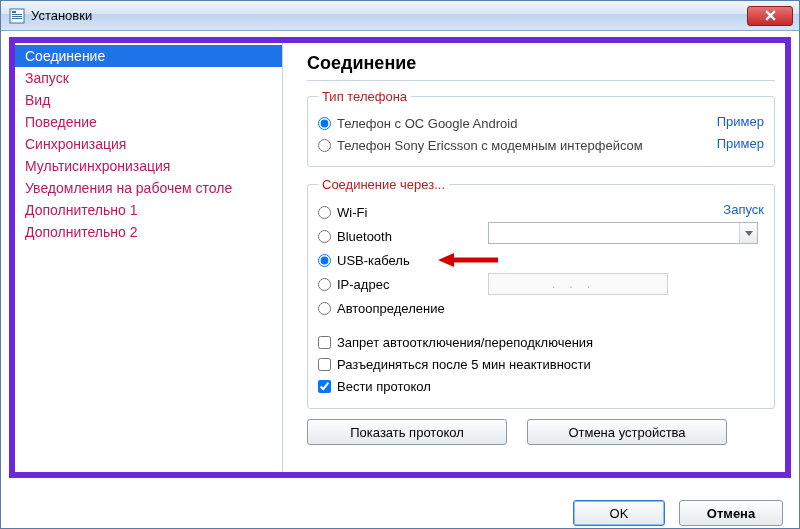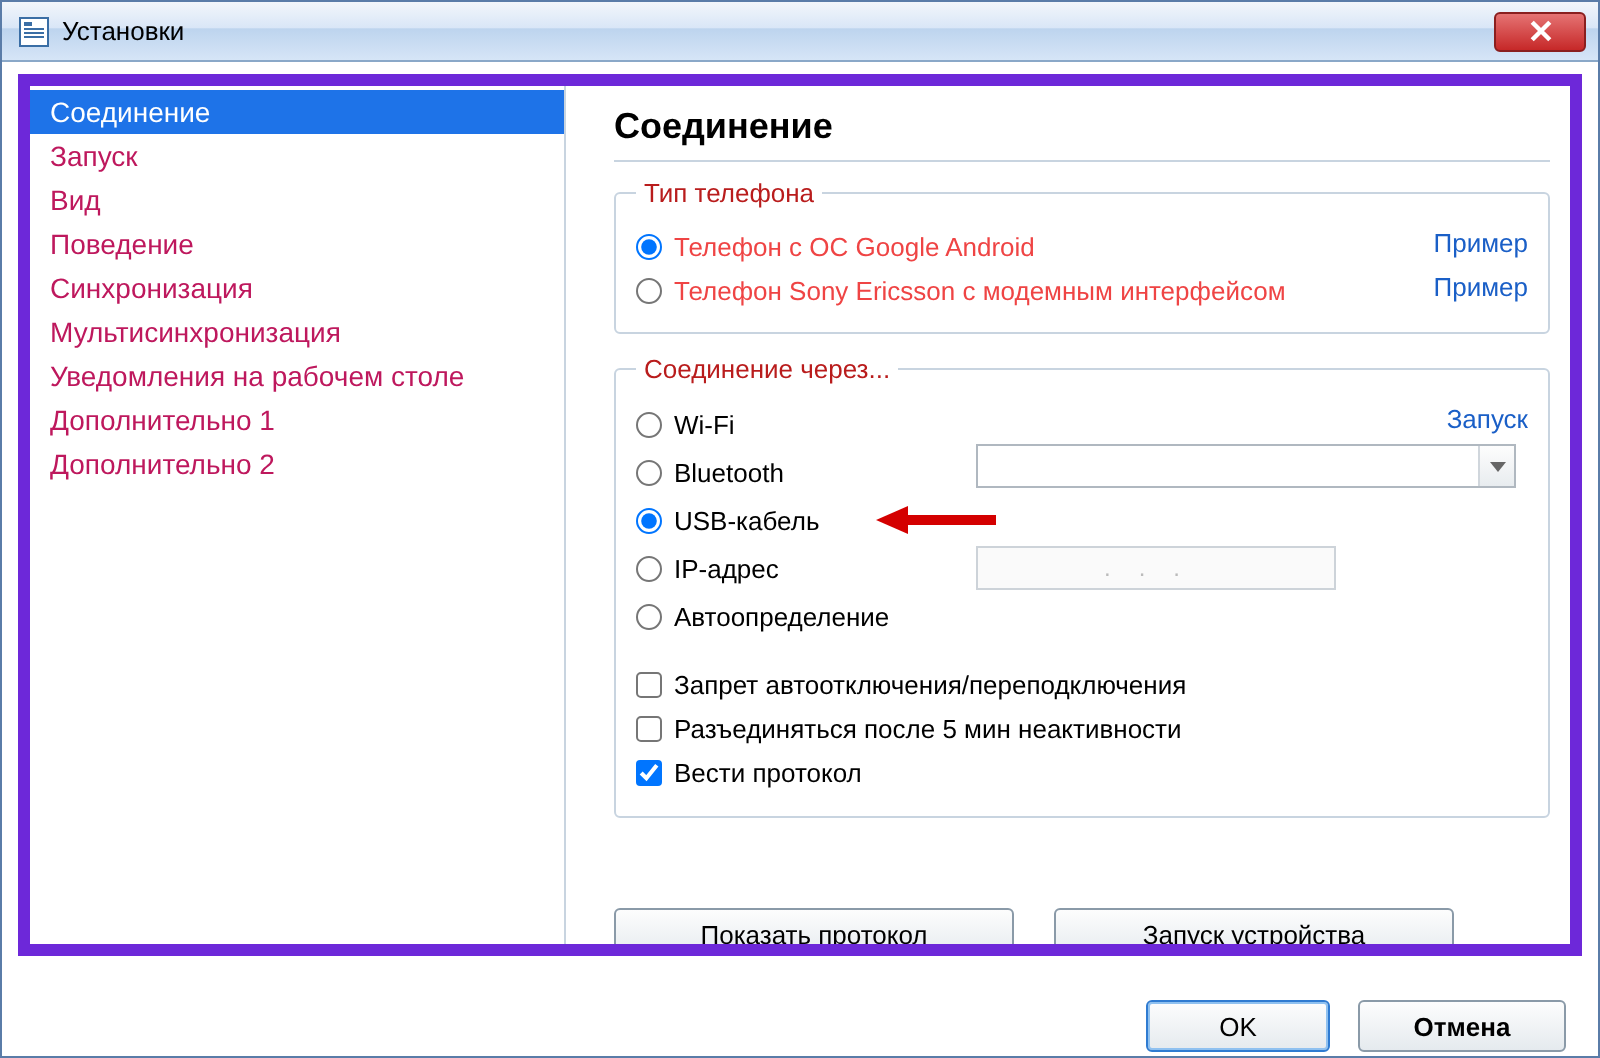--- a/index.html
+++ b/index.html
@@ -14,34 +14,34 @@
   .content { position:absolute; top:36px; left:8px; right:8px; bottom:50px; display:flex; border:6px solid #6d28d9;gap:14px; }
   .sidebar { width:268px; border-right:1px solid #c8d4e0; background:#fff; padding-top:2px; overflow:auto; }
   .sidebar-item { padding:3px 10px; font-size:14px; color:#be185d; cursor:pointer; white-space:nowrap; }
   .sidebar-item.selected { background:#1e73e8; color:#fff; }
   .main { flex:1; padding:6px 10px 10px 10px; overflow:auto; }
   .main-heading { font-size:18px; font-weight:bold; color:#000; padding:4px 0 6px 0; border-bottom:1px solid #c8d4e0; margin-bottom:8px; }
   fieldset.group { border:1px solid #c8d4e0; border-radius:3px; margin:0 0 10px 0; padding:8px 10px 10px 10px; position:relative; }
   fieldset.group legend { font-size:13px; color:#b91c1c; padding:0 4px; }
   .radio-row { display:flex; align-items:center; height:22px; }
   .radio-row input[type=radio] { margin:0 6px 0 0; }
-  .radio-row label { flex:1; font-size:13px; color:#ef4444; }
+  .radio-row label { flex:1; font-size:13px; color:#404040; }
   .link { color:#1a5fc7; cursor:pointer; font-size:13px; }
   .link-top { position:absolute; right:10px; }
   .conn-row { display:flex; align-items:center; height:24px; position:relative; }
   .conn-row input[type=radio] { margin:0 6px 0 0; }
   .arrow { position:absolute; left:120px; top:50%; transform:translateY(-50%); }
   .arrow svg { display:block; }
   .combo { position:absolute; left:170px; right:6px; top:-2px; height:22px; border:1px solid #b0b8c0; background:#fff; }
   .combo-btn { position:absolute; right:0; top:0; bottom:0; width:18px; border-left:1px solid #d0d6dc; display:flex; align-items:center; justify-content:center; background:linear-gradient(#fdfdfd,#e8ecef); }
   .ip-box { position:absolute; left:170px; height:22px; width:180px; border:1px solid #cdd3d9; background:#fafafa; display:flex; align-items:center; justify-content:center; color:#bbb; letter-spacing:14px; font-size:12px; }
   .check-row { display:flex; align-items:center; height:20px; margin:2px 0; }
   .check-row input[type=checkbox] { margin:0 6px 0 0; }
   .btn { height:26px; border:1px solid #8a9aa8; border-radius:3px; background:linear-gradient(#fdfdfd,#e5eaee); padding:0 14px; font-size:13px; cursor:pointer; }
-  .btn.wide { min-width:200px;margin-top:35px; }
+  .btn.wide { min-width:200px; }
   .btn-row { display:flex; gap:20px; margin-top:6px; }
   .footer { position:absolute; bottom:2px; right:16px; display:flex; gap:14px; }
   .btn.primary { width:92px; border:1px solid #2f7bd1; box-shadow:0 0 0 1px #8fc1f0 inset; }
   .btn.secondary { width:104px;font-weight:bold; }
 </style>
 </head>
 <body>
 
 <div class="window">
 
@@ -143,21 +143,21 @@
           <label>Разъединяться после 5 мин неактивности</label>
         </div>
         <div class="check-row">
           <input type="checkbox" checked="" style="">
           <label>Вести протокол</label>
         </div>
       </fieldset>
 
       <div class="btn-row">
         <button class="btn wide">Показать протокол</button>
-        <button class="btn wide">Запуск устройства</button>
+        <button class="btn wide">Отмена устройства</button>
       </div>
     </div>
   </div>
 
   <div class="footer">
     <button class="btn primary">OK</button>
     <button class="btn secondary">Отмена</button>
   </div>
 </div>
 

